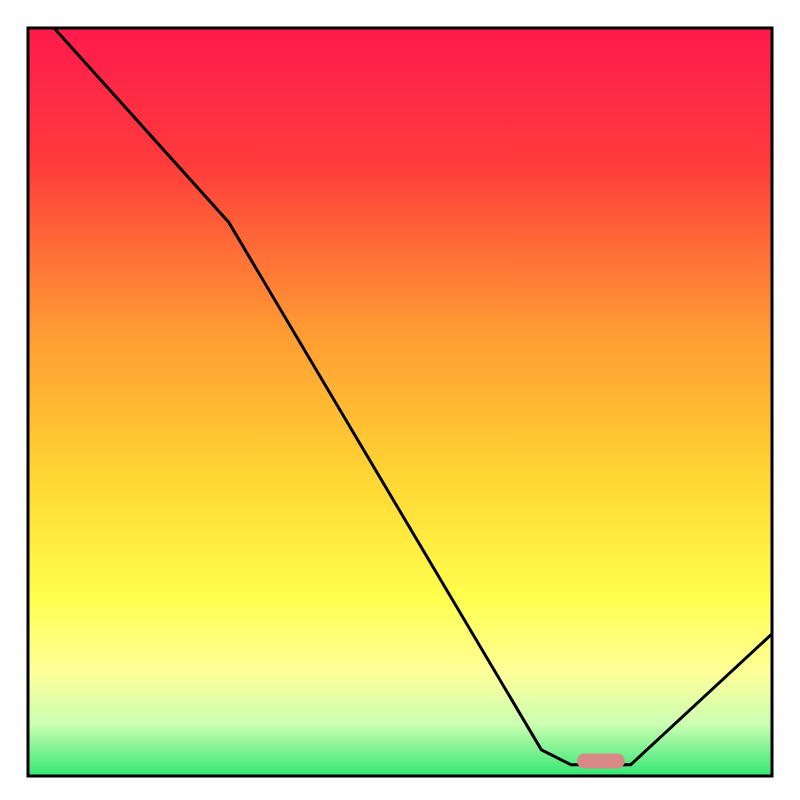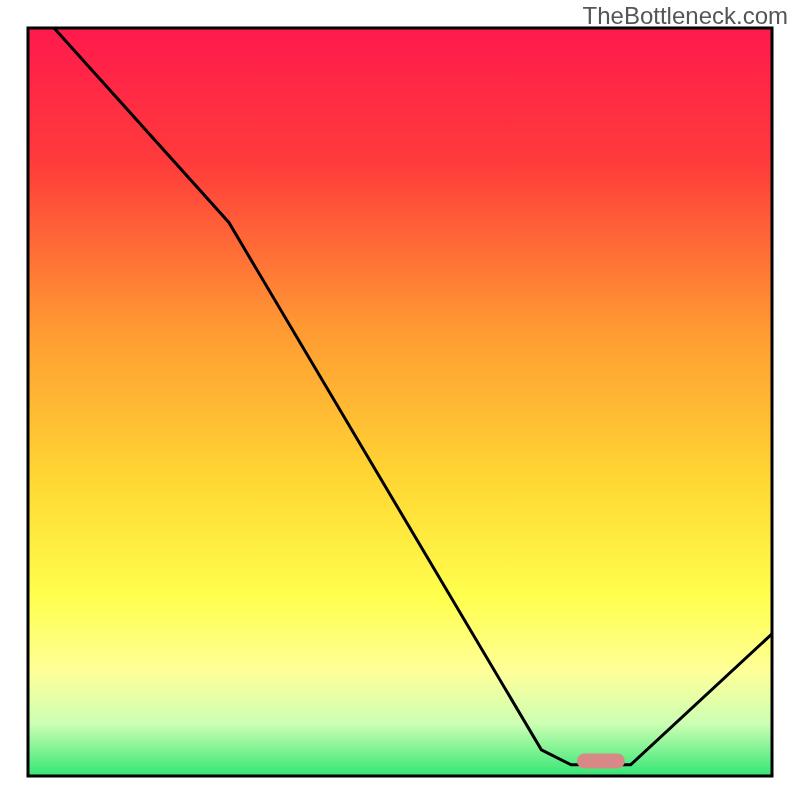--- a/index.html
+++ b/index.html
@@ -26,21 +26,20 @@
     z-index: 10;
   }
   svg {
     display: block;
   }
 </style>
 </head>
 <body>
 
 <div class="chart-container">
-  <div class="watermark">TheBottleneck.com</div>
   <svg id="chart-svg" width="800" height="800">
     <defs>
       <linearGradient id="bg-grad" x1="0" y1="0" x2="0" y2="1">
           <stop offset="0%" stop-color="#ff1a4d"></stop>
           <stop offset="18%" stop-color="#ff3b3b"></stop>
           <stop offset="40%" stop-color="#ff9933"></stop>
           <stop offset="60%" stop-color="#ffd633"></stop>
           <stop offset="76%" stop-color="#ffff4d"></stop>
           <stop offset="86%" stop-color="#ffff99"></stop>
           <stop offset="93%" stop-color="#ccffb3"></stop>

